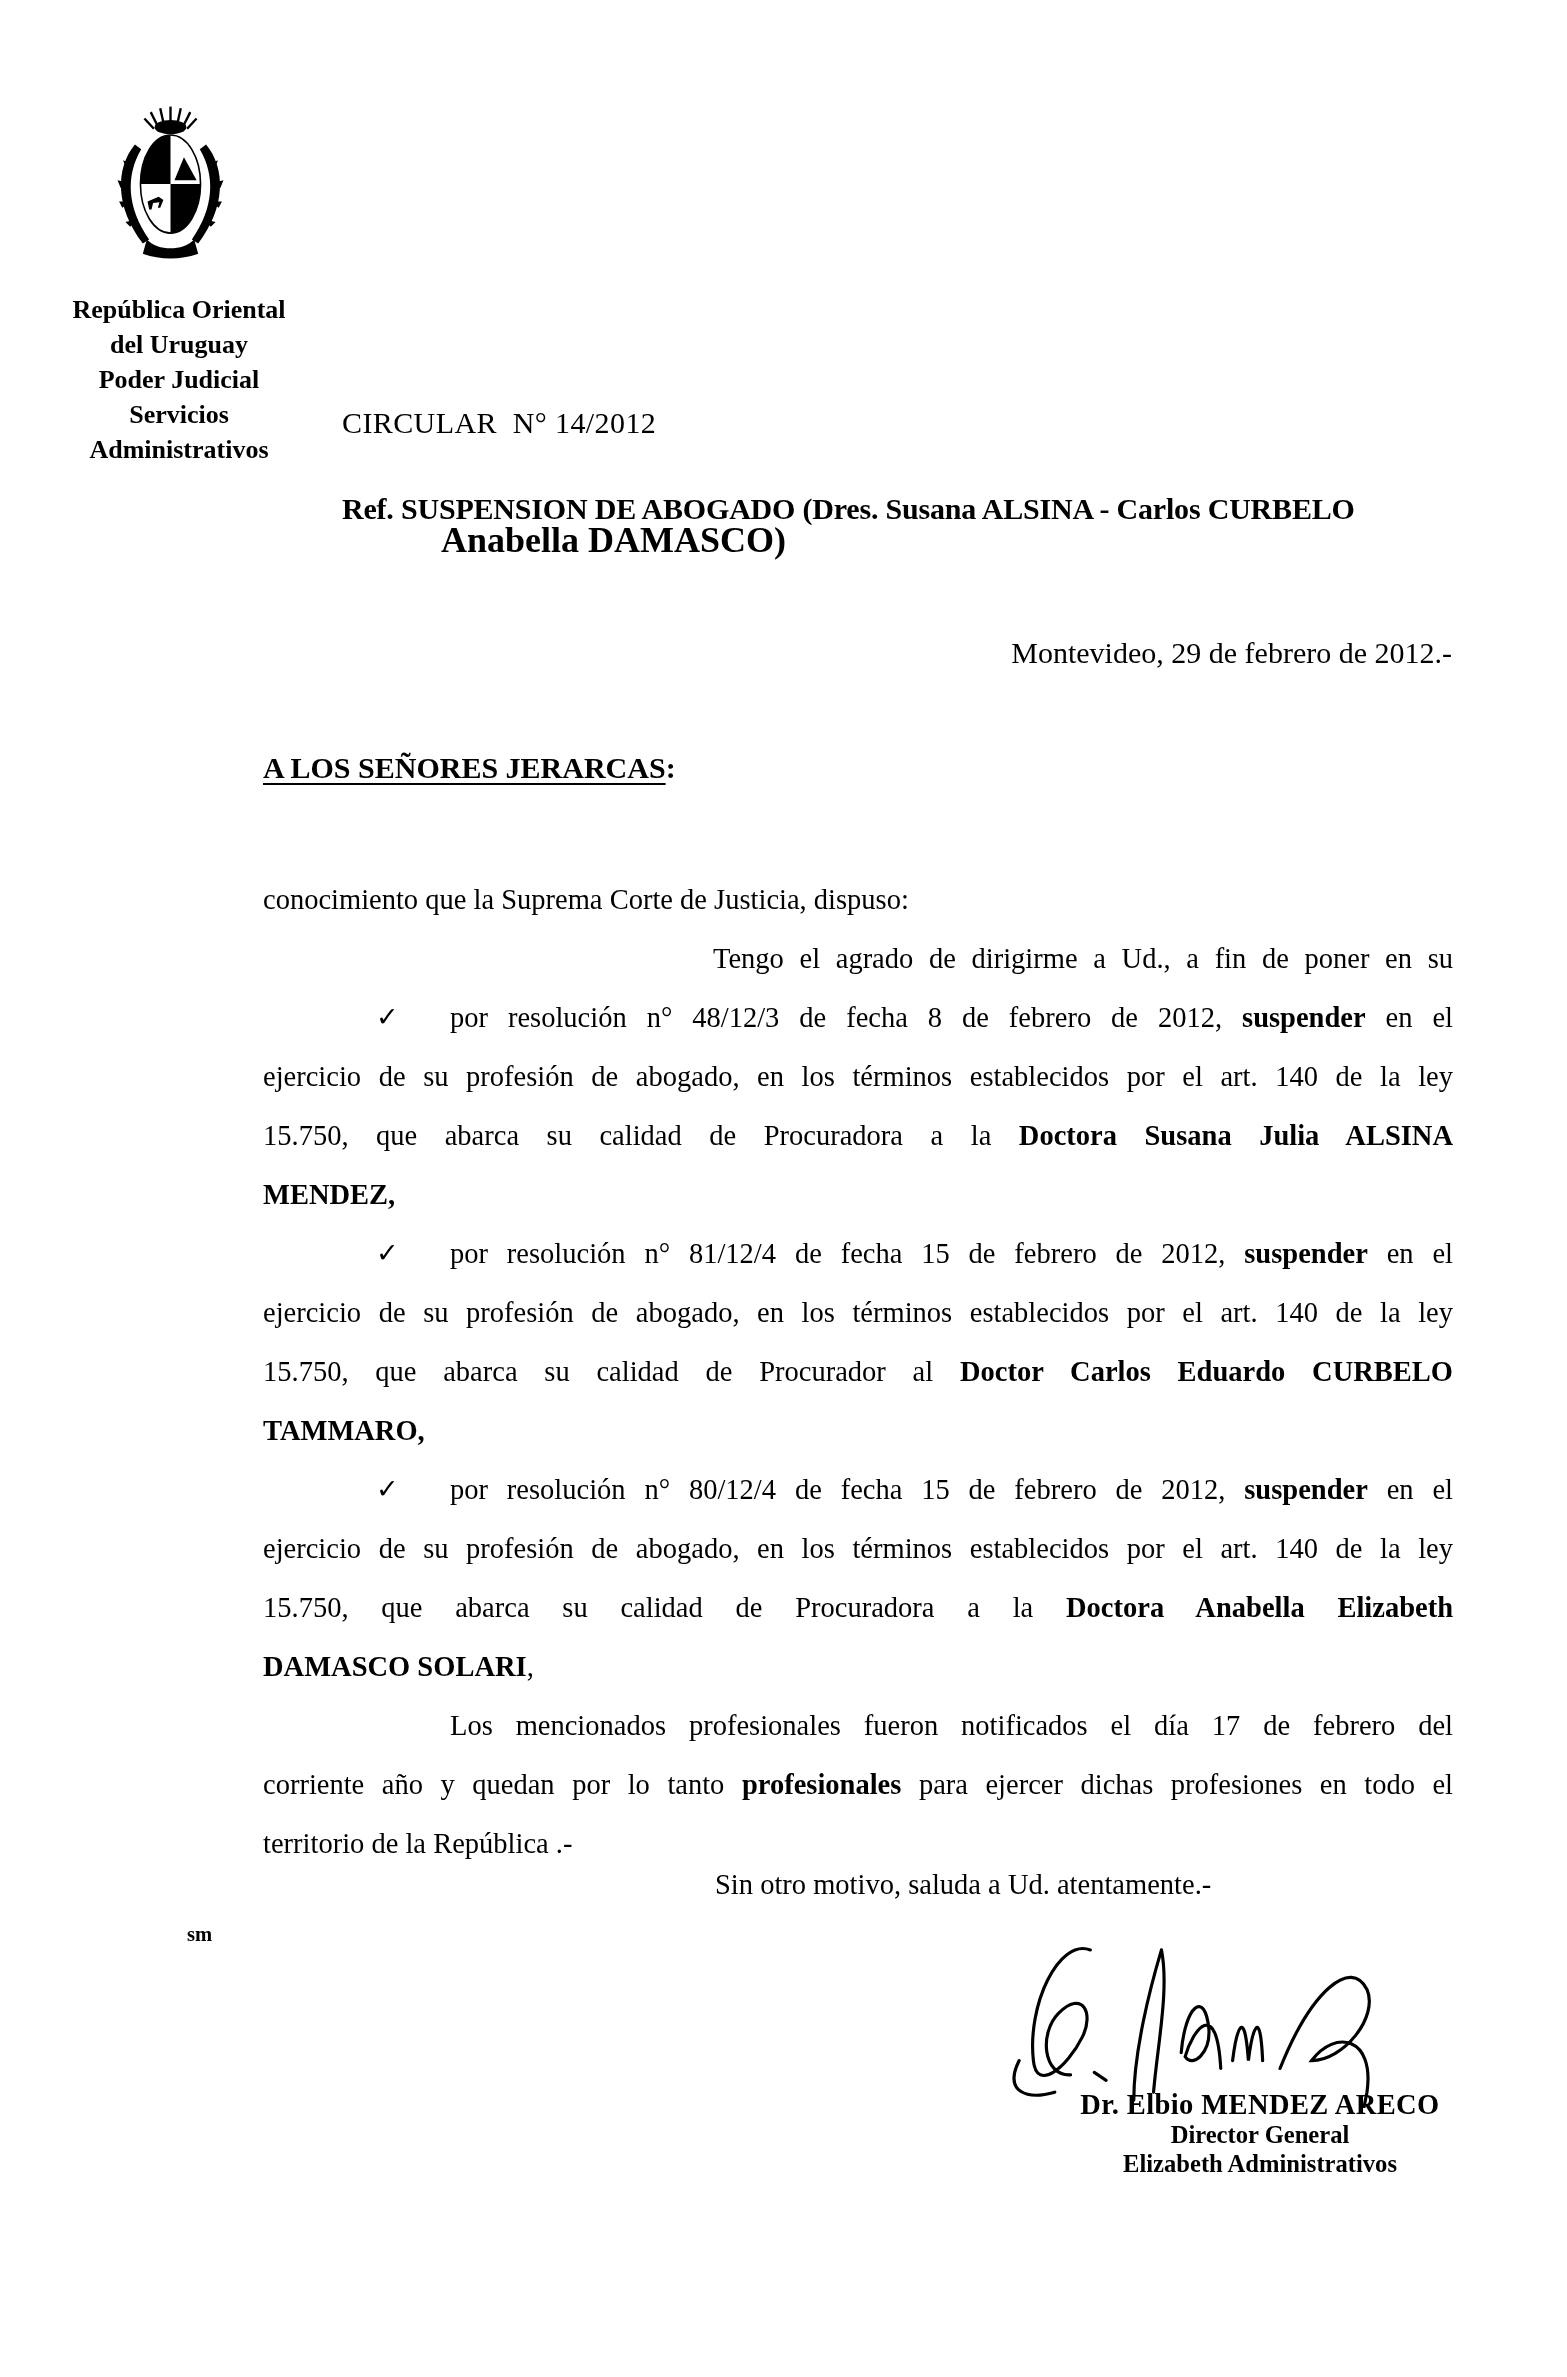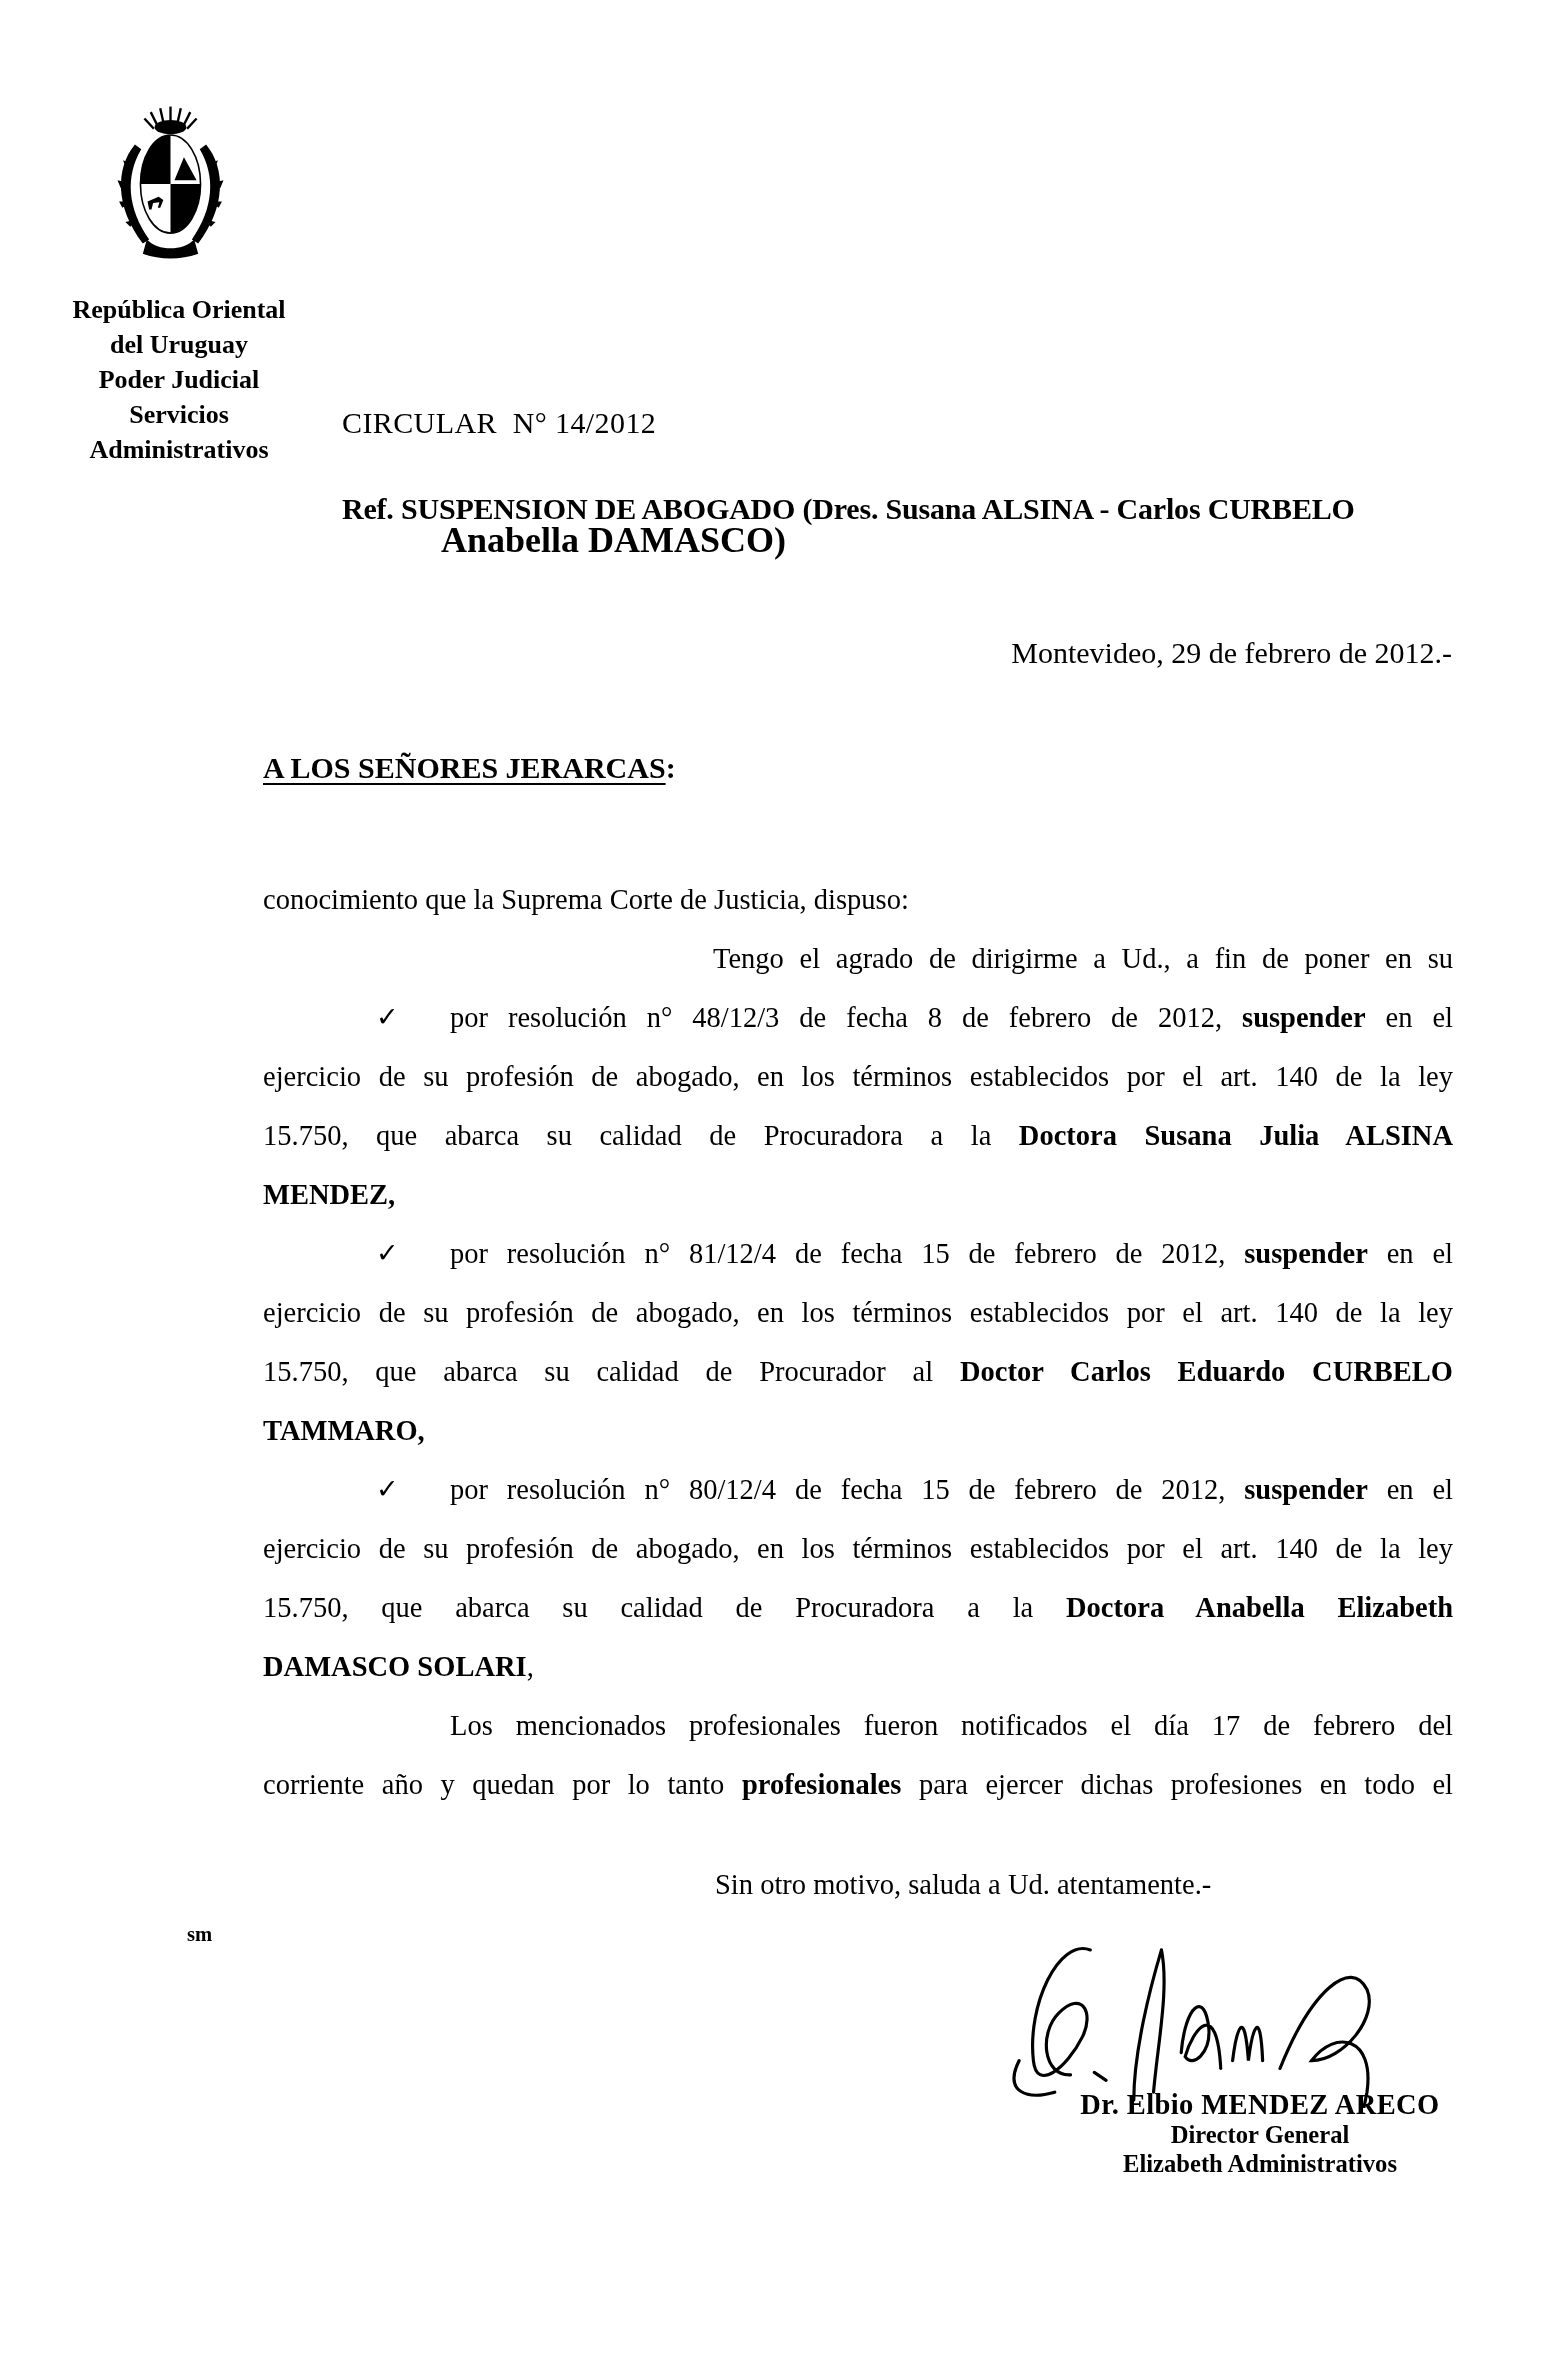--- a/index.html
+++ b/index.html
@@ -105,20 +105,21 @@
   <div class="line bulletline">
     <span class="check">✓</span>
     <span>por resolución n° 80/12/4 de fecha 15 de febrero de 2012,</span> <b>suspender</b> <span>en el</span>
   </div>
   <div class="line"><span>ejercicio de su profesión de abogado, en los términos establecidos por el art. 140 de la ley</span></div>
   <div class="line"><span>15.750, que abarca su calidad de Procuradora a la</span> <b>Doctora Anabella Elizabeth</b></div>
   <div class="line last"><b>DAMASCO SOLARI</b><span>,</span></div>
 
   <div class="line ind"><span>Los mencionados profesionales fueron notificados el día 17 de febrero del</span></div>
   <div class="line"><span>corriente año y quedan por lo tanto</span> <b>profesionales</b> <span>para ejercer dichas profesiones en todo el</span></div>
+  <div class="line last"><span>territorio de la República .-</span></div>
 </div>
 
 <div class="abs closing">Sin otro motivo, saluda a Ud. atentamente.-</div>
 
 <div class="abs sm">sm</div>
 
 <div class="abs sig">
   <svg width="491" height="166" viewBox="0 0 620 210" fill="none" stroke="#000" stroke-width="4" stroke-linecap="round">
     <path d="M120 10 C80 -5 40 80 48 150 C52 190 90 160 110 120 C125 90 110 60 80 90 C55 115 60 170 95 168"></path>
     <path d="M30 150 C10 190 40 200 75 190"></path>

